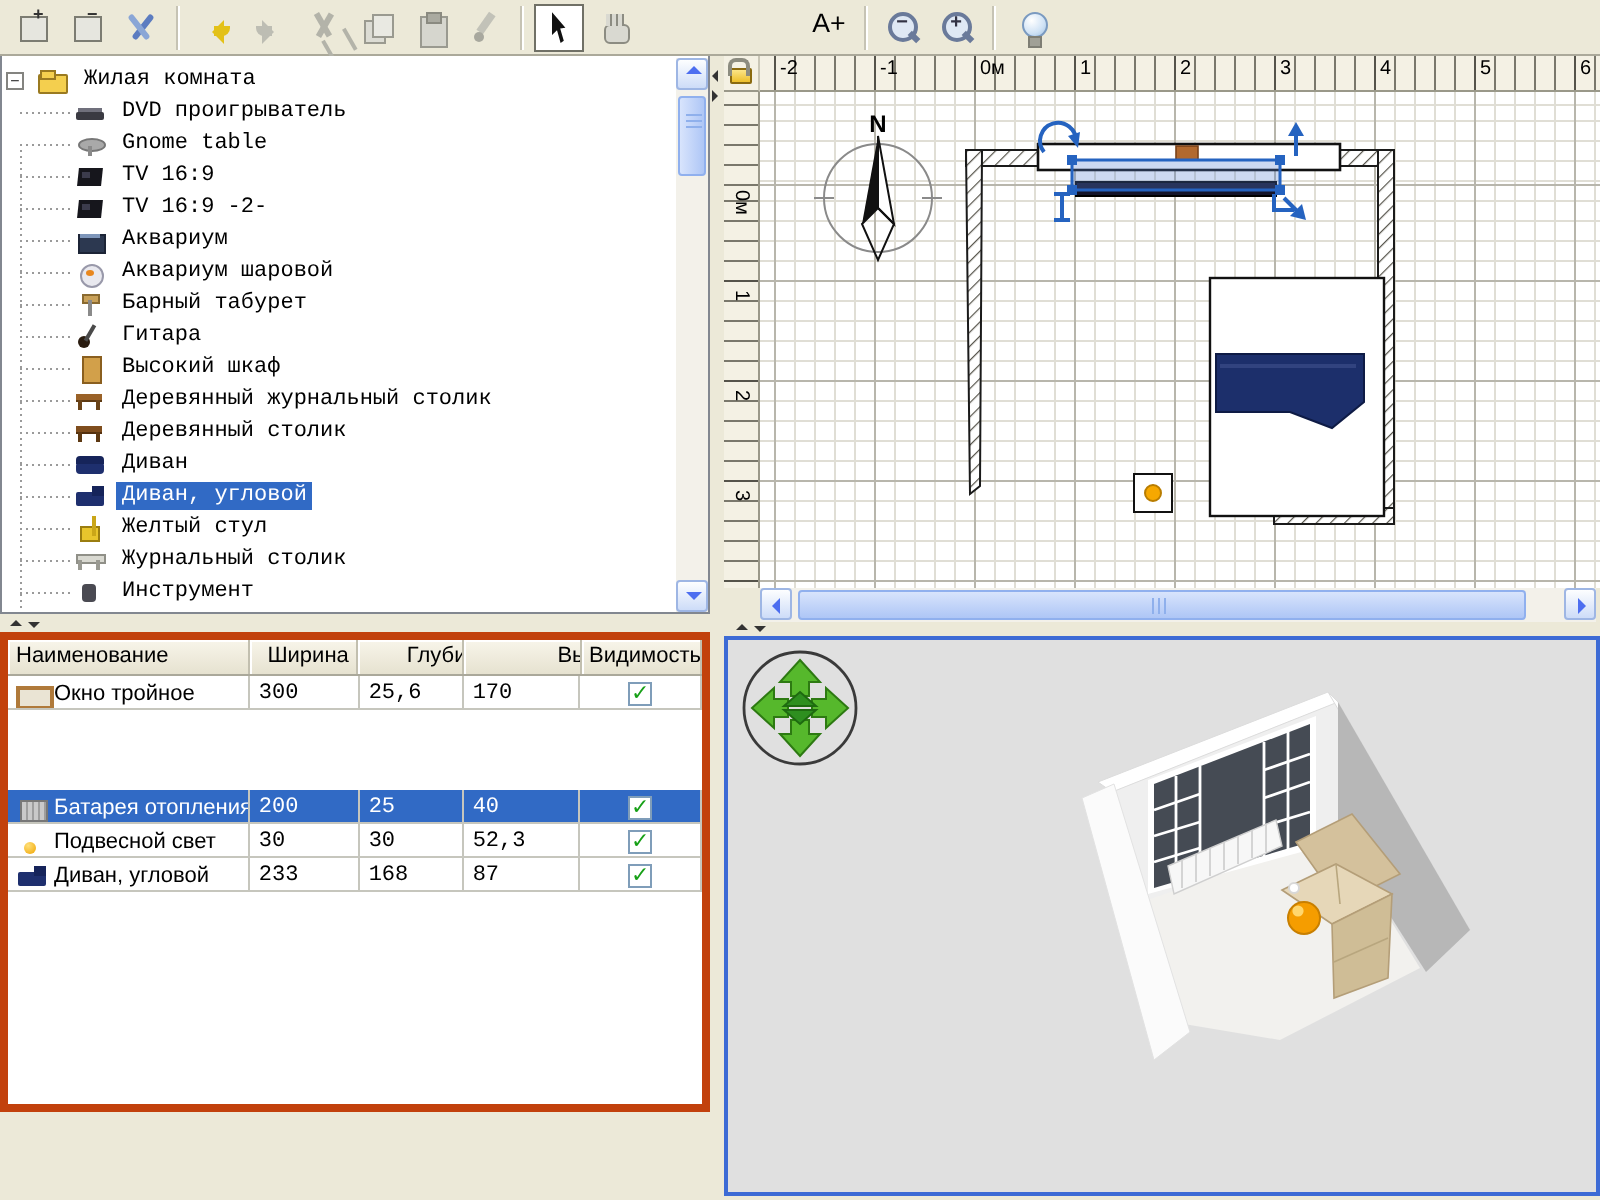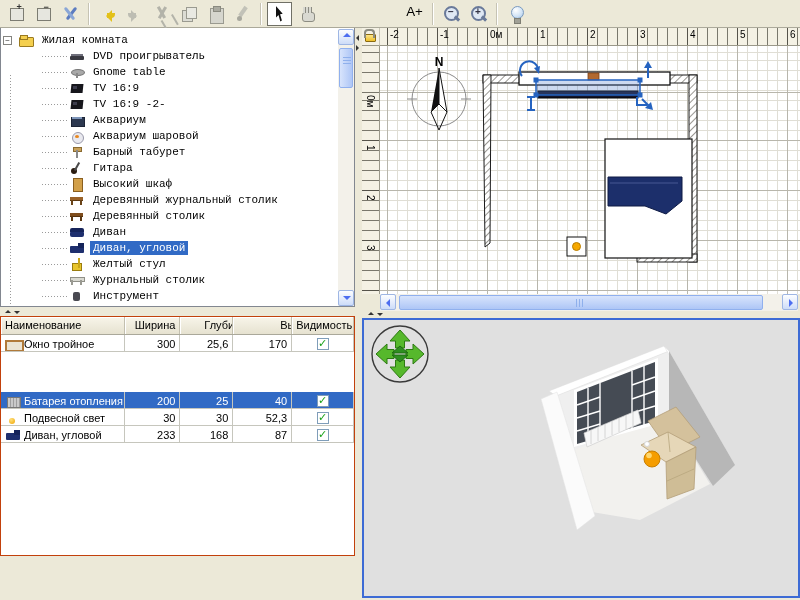--- a/index.html
+++ b/index.html
@@ -50,21 +50,21 @@
       border:1px solid #7a9ac0;border-radius:50%;}
   .ico-tip::after{left:8px;top:14px;width:5px;height:4px;background:#a0a096;border:1px solid #7e7e74;}
 
   
   .tree-pane{position:absolute;left:0;top:28px;width:355px;height:279px;background:#fff;
              border:1px solid #828790;border-top:none;overflow:hidden;}
   .tree-rows{position:absolute;left:0;top:0;width:339px;height:100%;overflow:hidden;}
   .tree-vline{position:absolute;left:9px;top:46px;width:1px;height:266px;
       background:repeating-linear-gradient(0deg,#9a9a9a 0 1px,transparent 1px 3px);}
   .tree-row{position:relative;height:16px;display:flex;align-items:center;white-space:nowrap;}
-  .tree-row.child{padding-left:36px;margin-left:32px;}
+  .tree-row.child{padding-left:36px;}
   .tree-row.child::before{content:"";position:absolute;left:9px;top:8px;width:26px;height:1px;
       background:repeating-linear-gradient(90deg,#9a9a9a 0 1px,transparent 1px 3px);}
   .tree-root{padding-left:2px;}
   .expander{width:9px;height:9px;border:1px solid #848480;background:#fff;font:8px/7px "Liberation Sans",sans-serif;
       text-align:center;color:#333;margin-right:6px;flex:none;}
   .tree-label{padding:1px 3px;margin-left:5px;font-family:Liberation Mono, monospace;}
   .tree-row.selected .tree-label{background:#316ac5;color:#fff;}
 
   
   .ti{width:16px;height:14px;position:relative;flex:none;display:block;}
@@ -123,27 +123,27 @@
   .hsplit .t{position:absolute;top:3px;width:0;height:0;border:3px solid transparent;}
   .hsplit .t.up{border-bottom-color:#333;border-top-width:0;}
   .hsplit .t.dn{border-top-color:#333;border-bottom-width:0;margin-top:1px;}
   .vsplitter{position:absolute;left:355px;top:28px;width:7px;height:572px;background:#ece9d8;}
   .vsplitter .t{position:absolute;left:1px;width:0;height:0;border:3px solid transparent;}
   .vsplitter .t.lf{top:7px;border-right-color:#333;border-left-width:0;}
   .vsplitter .t.rt{top:17px;border-left-color:#333;border-right-width:0;}
 
   
   .table-pane{position:absolute;left:0;top:316px;width:355px;height:240px;background:#fff;
-              border:1px solid #c2410c;overflow:hidden;}
+              border:4px solid #c2410c;overflow:hidden;}
   .ftable-header{display:flex;height:18px;background:linear-gradient(#f8f5ea,#e6e2d0);border-bottom:1px solid #aaa89a;}
   .fth{border-right:1px solid #c2bfaf;box-shadow:inset 1px 1px 0 #fff;padding:2px 4px 0 4px;overflow:hidden;white-space:nowrap;}
   .ftr{display:flex;height:17px;border-bottom:1px solid #c6c6bd;align-items:center;}
   .ftd{height:100%;border-right:1px solid #c6c6bd;padding:1px 4px 0 4px;display:flex;align-items:center;
        overflow:hidden;white-space:nowrap;}
-  .num{justify-content:flex-end;}
+  .num{font-family:Liberation Mono, monospace;}
   .ftr.selected{background:#316ac5;color:#fff;margin-top:40px;}
   .cb{width:12px;height:12px;background:#fff;border:1px solid #7f9db9;margin:0 auto;
       font:bold 11px/10px "DejaVu Sans",sans-serif;color:#17a017;text-align:center;}
 
   
   .plan-corner{position:absolute;left:362px;top:28px;width:18px;height:18px;background:#f4f1e4;
                border-bottom:1px solid #9a9889;border-right:1px solid #c9c6b6;}
   .lock{position:absolute;left:3px;top:6px;width:11px;height:8px;background:linear-gradient(#fce588,#edbf2a);
         border:1px solid #8a6a10;border-radius:1px;}
   .lock::before{content:"";position:absolute;left:-2px;top:-6px;width:7px;height:7px;border:2px solid #8c8c80;

